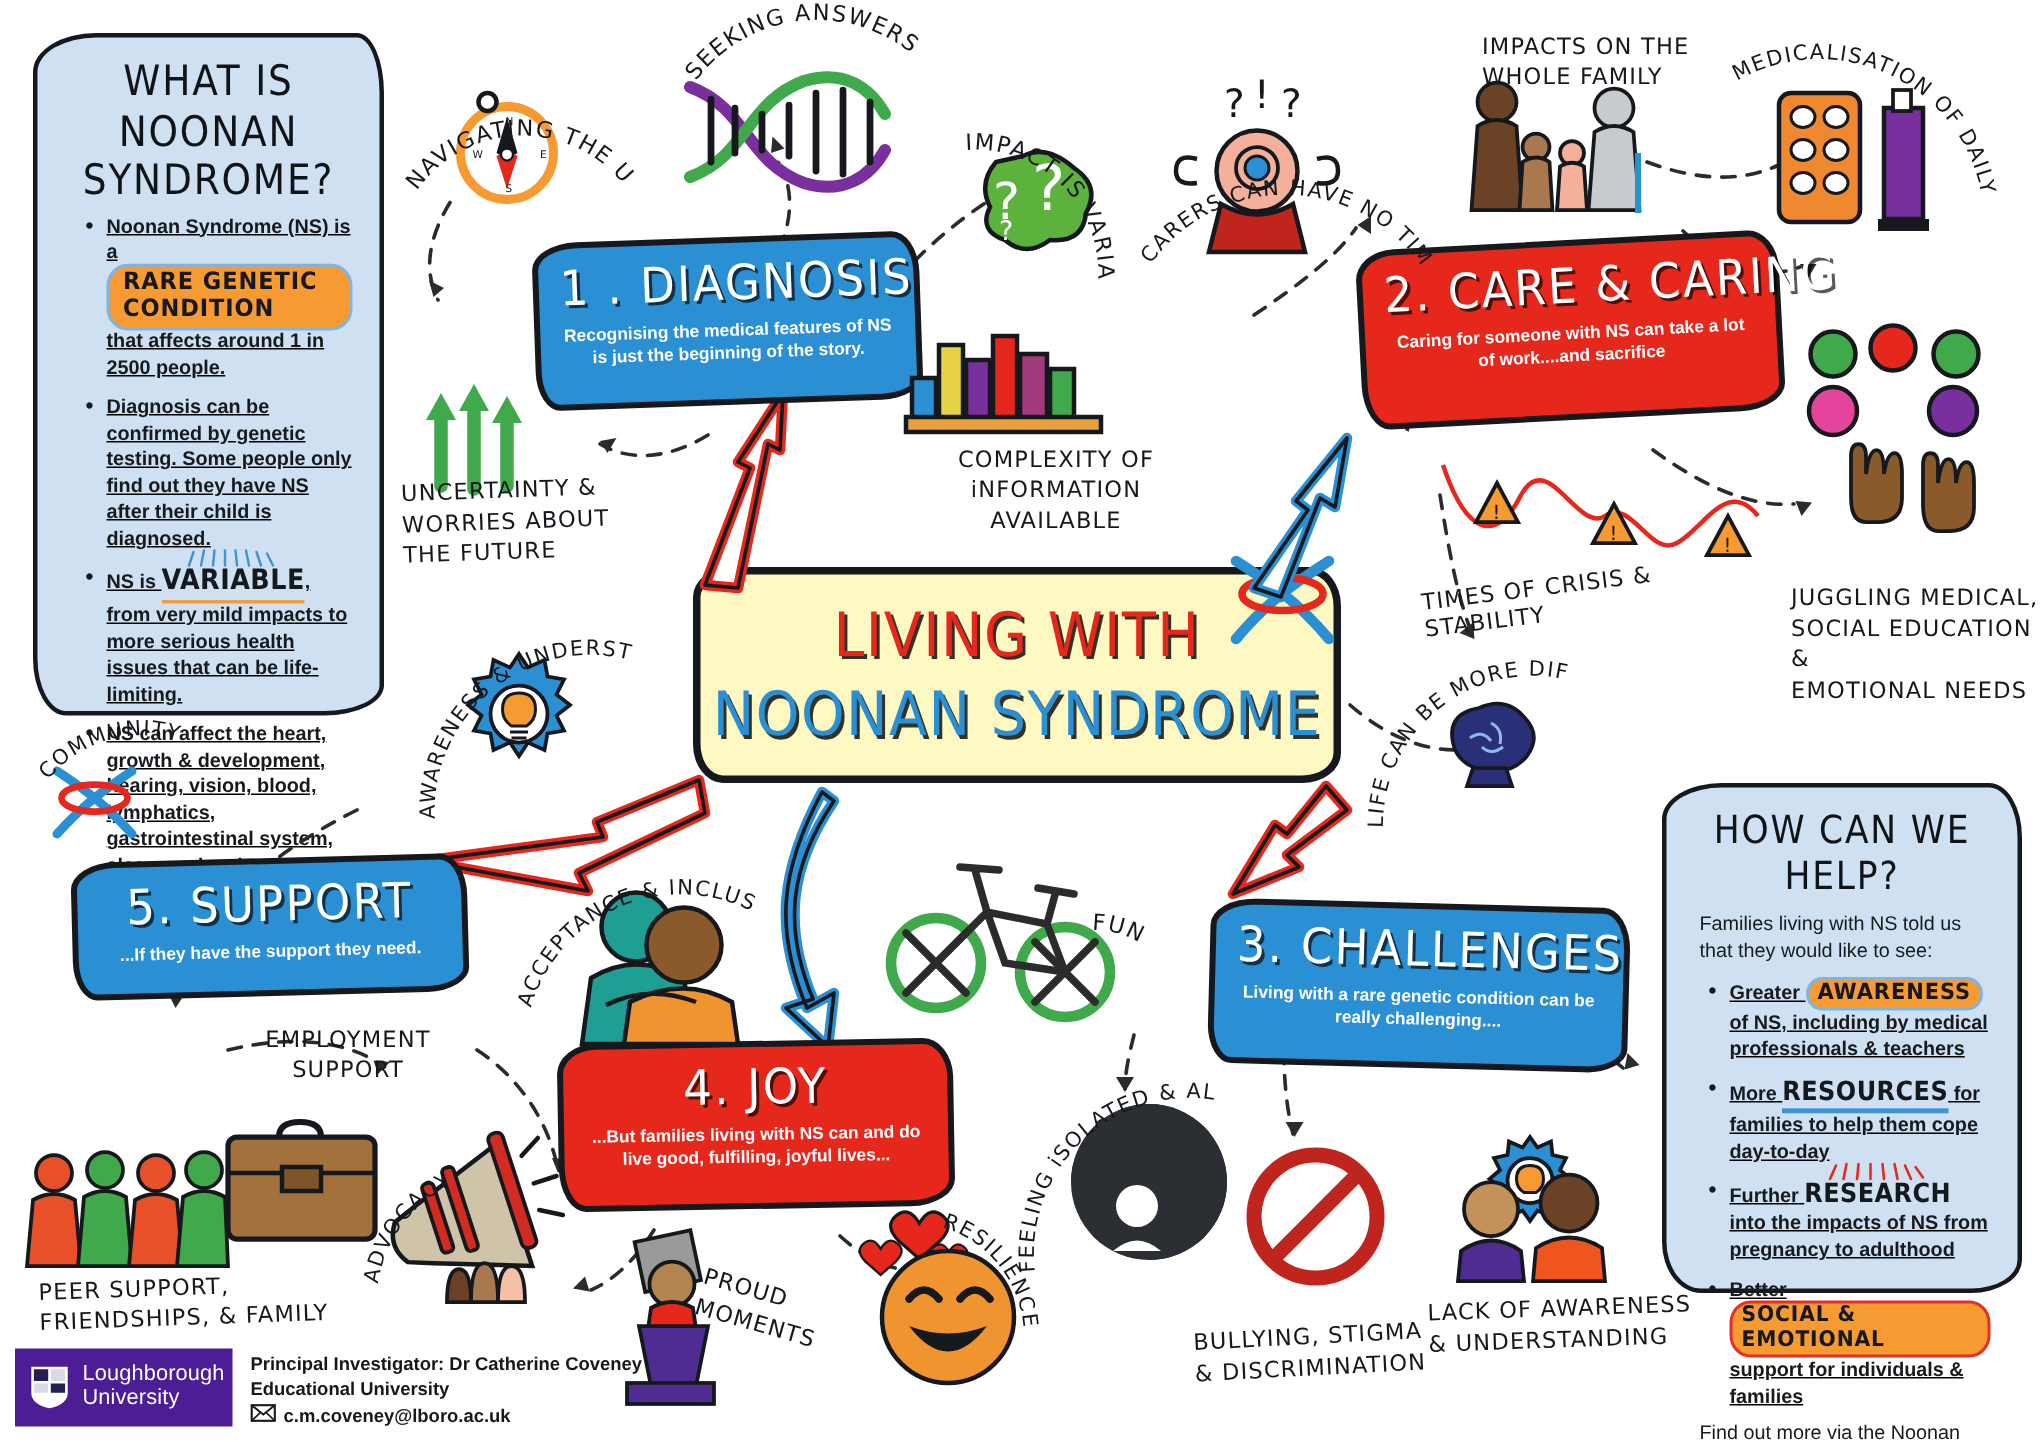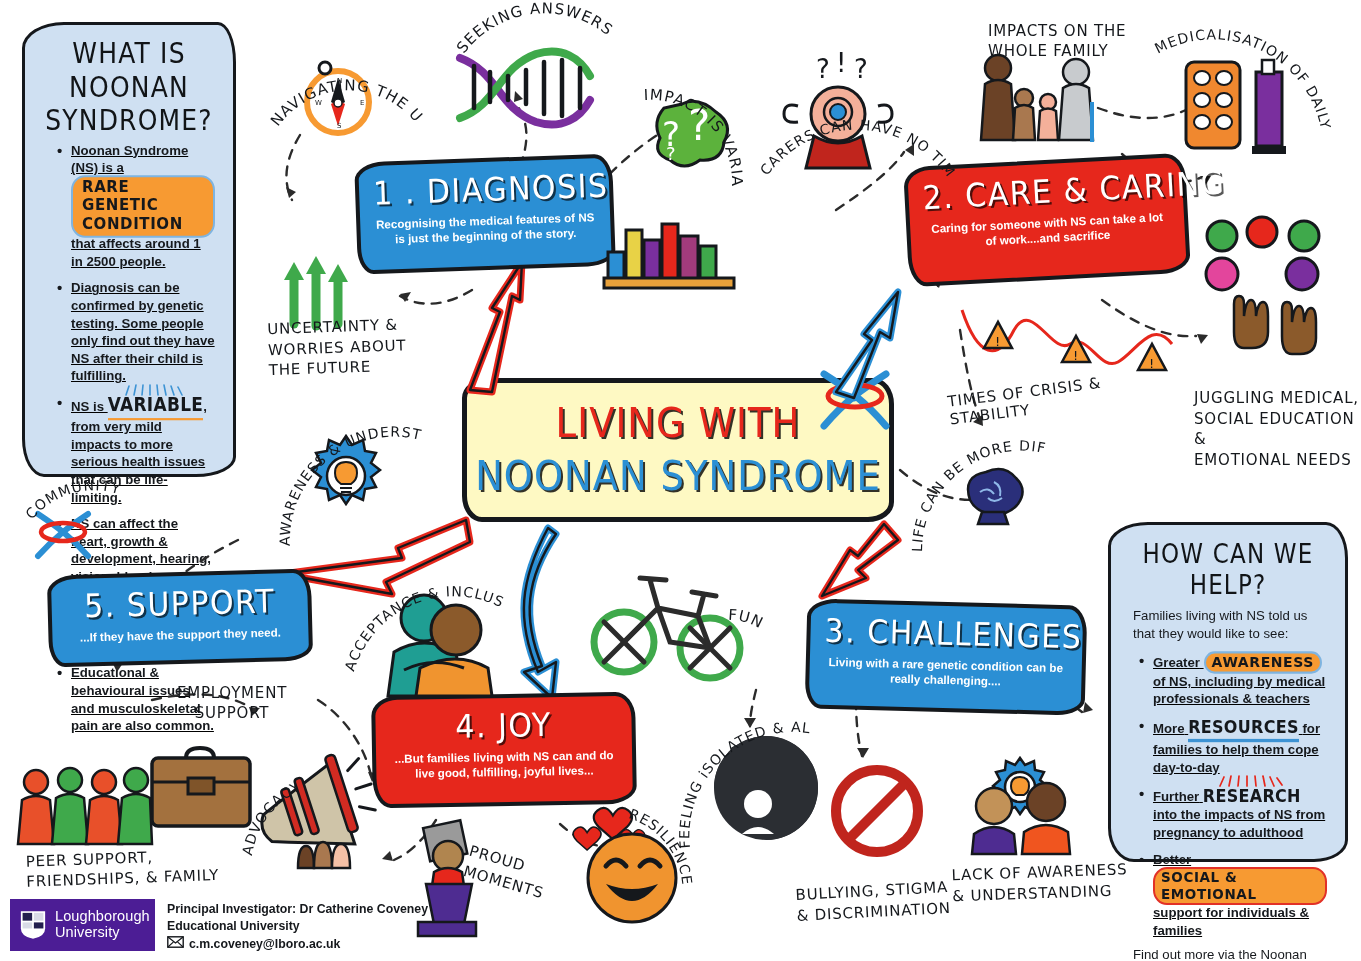--- a/index.html
+++ b/index.html
@@ -166,30 +166,30 @@
   .credit .mailrow { display:flex; align-items:flex-start; gap:5px; }
 
   svg { overflow:visible; }
   .dash { fill:none; stroke:#2b2b2b; stroke-width:2.4; stroke-dasharray:9 8; stroke-linecap:round; }
 </style>
 </head>
 <body>
 
 <div id="stage">
 
-  <div class="info-panel abs" style="left:22px; top:22px; width:214px; height:455px;">
+  <div class="info-panel abs" style="left:22px; top:22px; width:234px; height:455px;">
     <div class="panel-title">WHAT IS NOONAN SYNDROME?</div>
     <ul class="panel-list">
       <li>
         <span>Noonan Syndrome (NS) is a</span><br>
         <span class="pill">RARE GENETIC CONDITION</span><br>
         <span>that affects around 1 in 2500 people.</span>
       </li>
       <li>
-        <span>Diagnosis can be confirmed by genetic testing.  Some people only find out they have NS after their child is fulfilling.</span>
+        <span>Diagnosis can be confirmed by genetic testing.  Some people only find out they have NS after their child is diagnosed.</span>
       </li>
       <li>
         <span>NS is</span>
         <span class="sparkle-wrap">
           <svg class="sparkle" width="66" height="12" viewBox="0 0 66 12">
             <g stroke="#3d93d4" stroke-width="1.6" stroke-linecap="round">
               <line x1="4" y1="11" x2="7" y2="2"></line>
                 <line x1="12" y1="11" x2="14" y2="1"></line>
               <line x1="20" y1="11" x2="21" y2="1"></line>
                 <line x1="28" y1="11" x2="28" y2="1"></line>
@@ -416,20 +416,22 @@
     <g stroke="#15181c" stroke-width="3">
       <rect x="8" y="50" width="16" height="28" fill="#2b8fd4"></rect>
       <rect x="26" y="28" width="16" height="50" fill="#e8d246"></rect>
       <rect x="44" y="38" width="16" height="40" fill="#7a2f9e"></rect>
       <rect x="62" y="22" width="16" height="56" fill="#e6271c"></rect>
       <rect x="80" y="34" width="18" height="44" fill="#a23b7c"></rect>
       <rect x="100" y="44" width="16" height="34" fill="#3fa94b"></rect>
       <rect x="4" y="76" width="130" height="10" fill="#e8a13a"></rect>
     </g>
   </svg>
+  <div class="hand" style="left:604px; top:296px; width:200px; text-align:center; line-height:1.35;">COMPLEXITY OF
+iNFORMATION AVAILABLE</div>
 
   <svg class="abs" style="left:772px; top:48px;" width="132" height="130">
     <text x="44" y="30" font-size="26" fill="#15181c" font-family="DejaVu Sans, sans-serif">?</text>
     <text x="64" y="24" font-size="26" fill="#15181c" font-family="DejaVu Sans, sans-serif">!</text>
     <text x="82" y="30" font-size="26" fill="#15181c" font-family="DejaVu Sans, sans-serif">?</text>
     <circle cx="66" cy="66" r="27" fill="#f4b09a" stroke="#15181c" stroke-width="3"></circle>
     <circle cx="66" cy="64" r="14" fill="#f4b09a" stroke="#15181c" stroke-width="2.5"></circle>
     <circle cx="66" cy="64" r="8" fill="#2b8fd4" stroke="#15181c" stroke-width="2"></circle>
     <path d="M42 88 Q66 102 90 88 L98 120 L34 120 Z" fill="#c0251d" stroke="#15181c" stroke-width="3"></path>
     <path d="M26 58 q-14 -4 -14 8 q0 10 14 8" fill="#fff" stroke="#15181c" stroke-width="3"></path>

